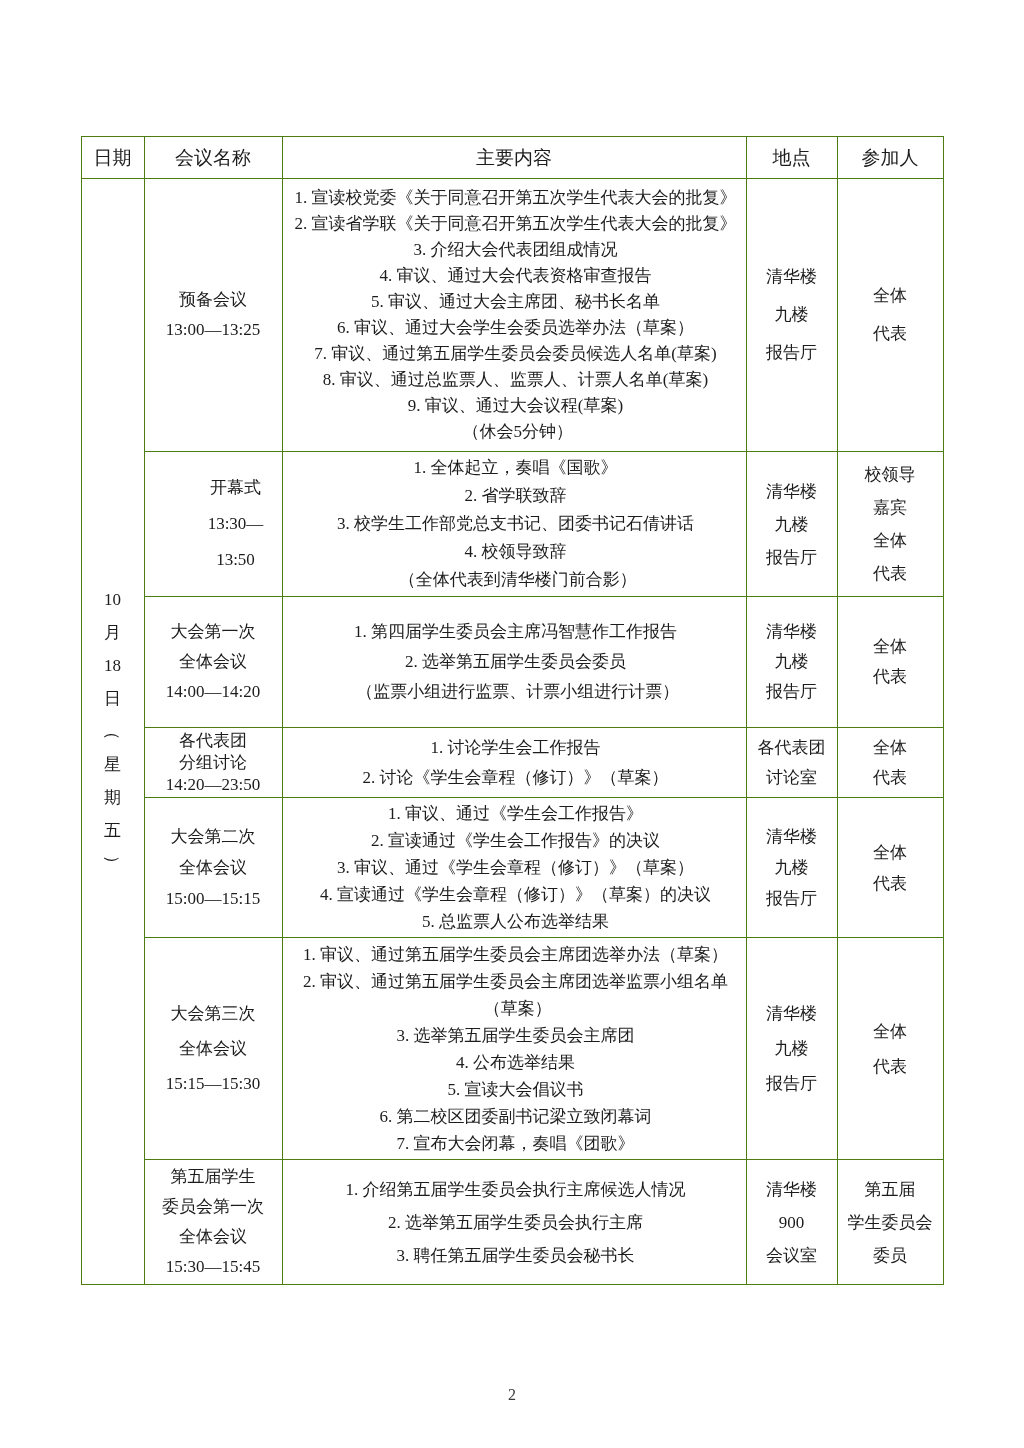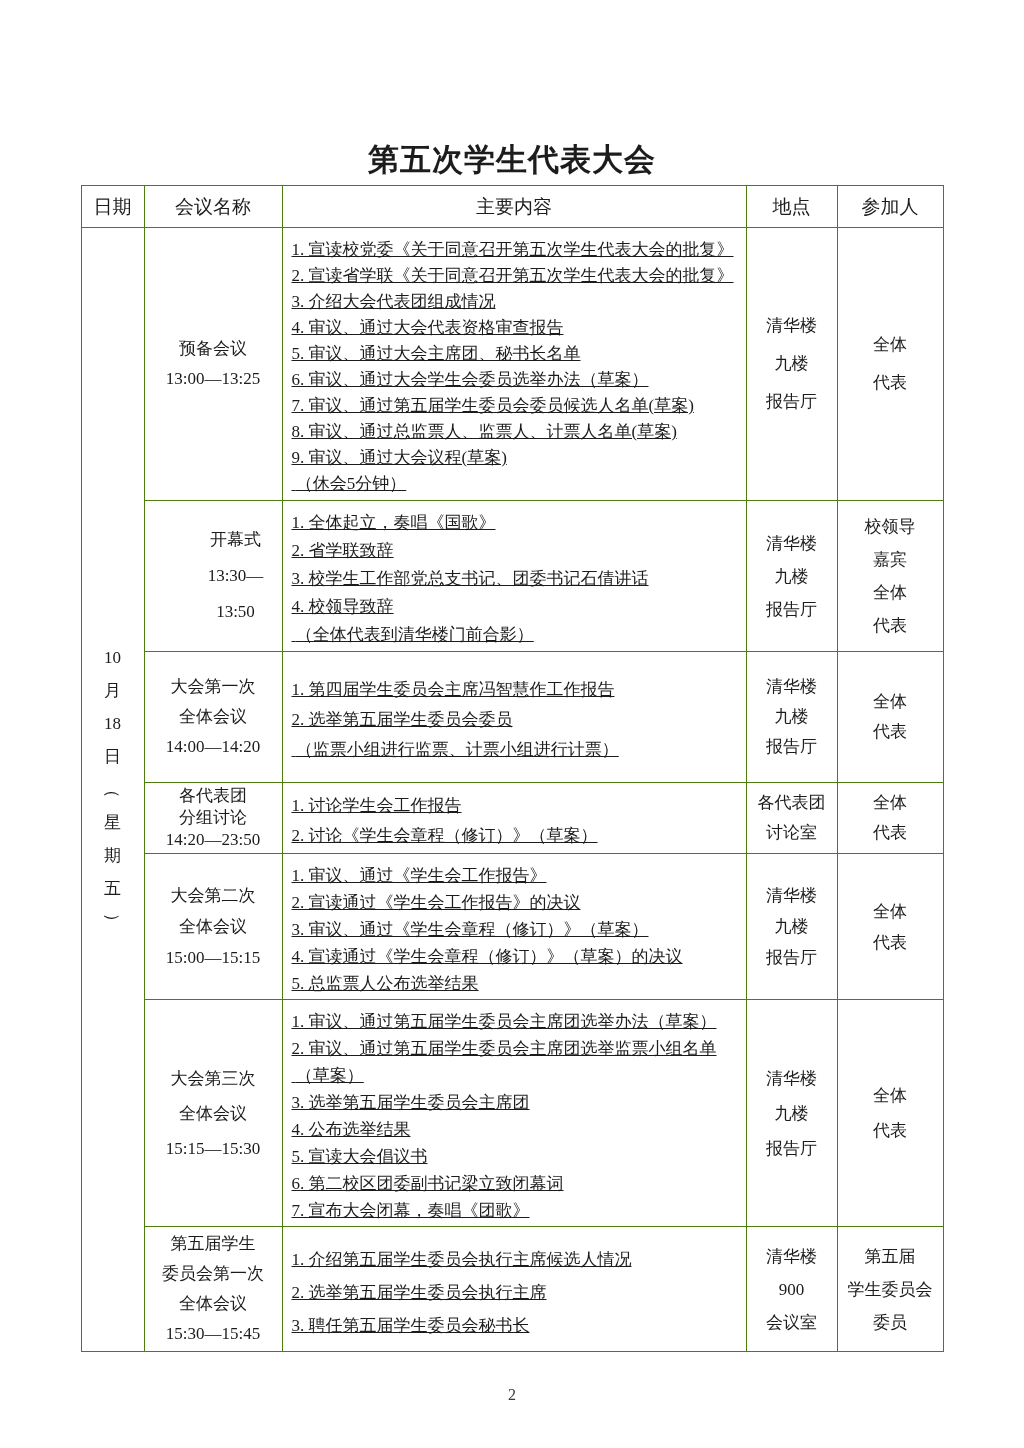--- a/index.html
+++ b/index.html
@@ -67,23 +67,22 @@
     display: block;
     line-height: 33px;
     font-size: 17px;
   }
   .dchar.rot {
     transform: rotate(90deg);
   }
 
   
   .c-content {
-    text-align: left;
-    padding: 8px 6px 2px 9px;
-    text-decoration: underline;
+    text-align: center;
+    padding: 2px 6px 2px 9px;
   }
   .cline { white-space: pre-wrap; }
   tr.r1 .cline { line-height: 26px; }
   tr.r2 .cline { line-height: 28px; }
   tr.r3 .cline { line-height: 30px; }
   tr.r4 .cline { line-height: 30px; }
   tr.r5 .cline { line-height: 27px; }
   tr.r6 .cline { line-height: 27px; }
   tr.r7 .cline { line-height: 33px; }
 
@@ -109,21 +108,20 @@
     right: 0;
     text-align: center;
     font-size: 16px;
     color: #3a3a3a;
   }
 </style>
 </head>
 <body>
 
 <div class="page">
-  <div class="title t2">第五次学生代表大会</div>
 
   <table class="schedule">
     <colgroup>
       <col class="w-date">
         <col class="w-name">
         <col class="w-content">
         <col class="w-loc">
         <col class="w-part">
     </colgroup>
     <thead>

